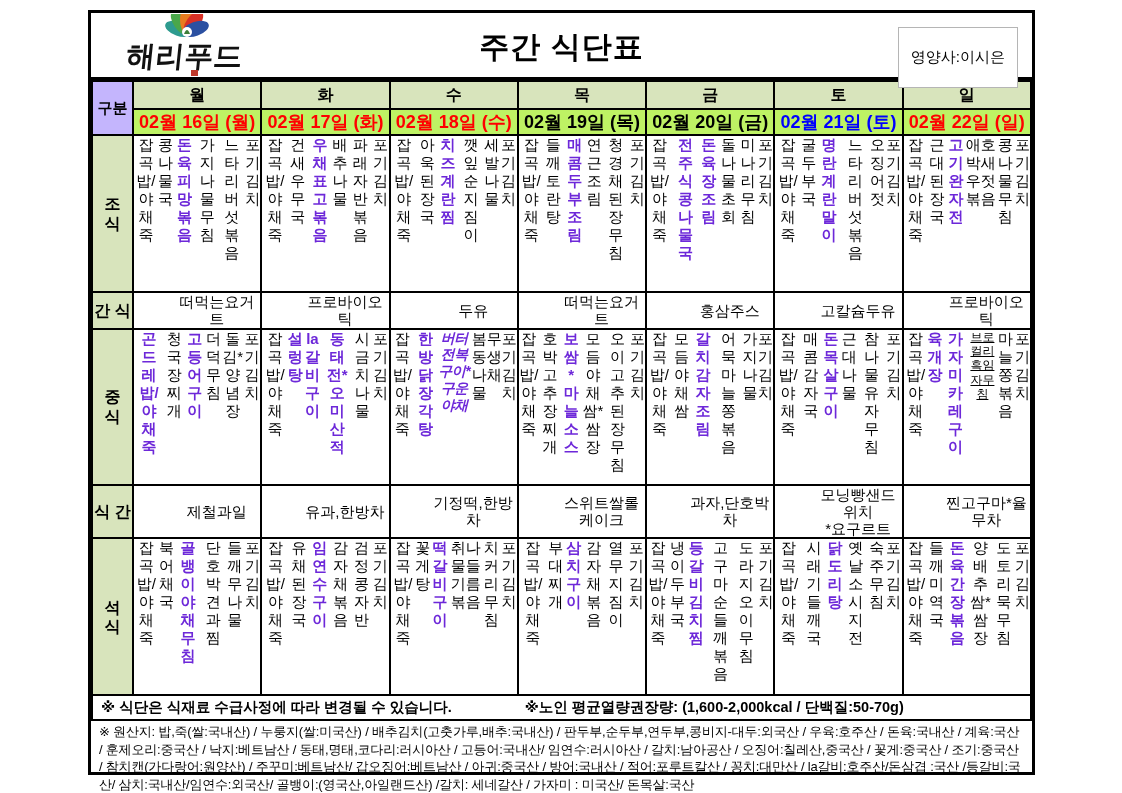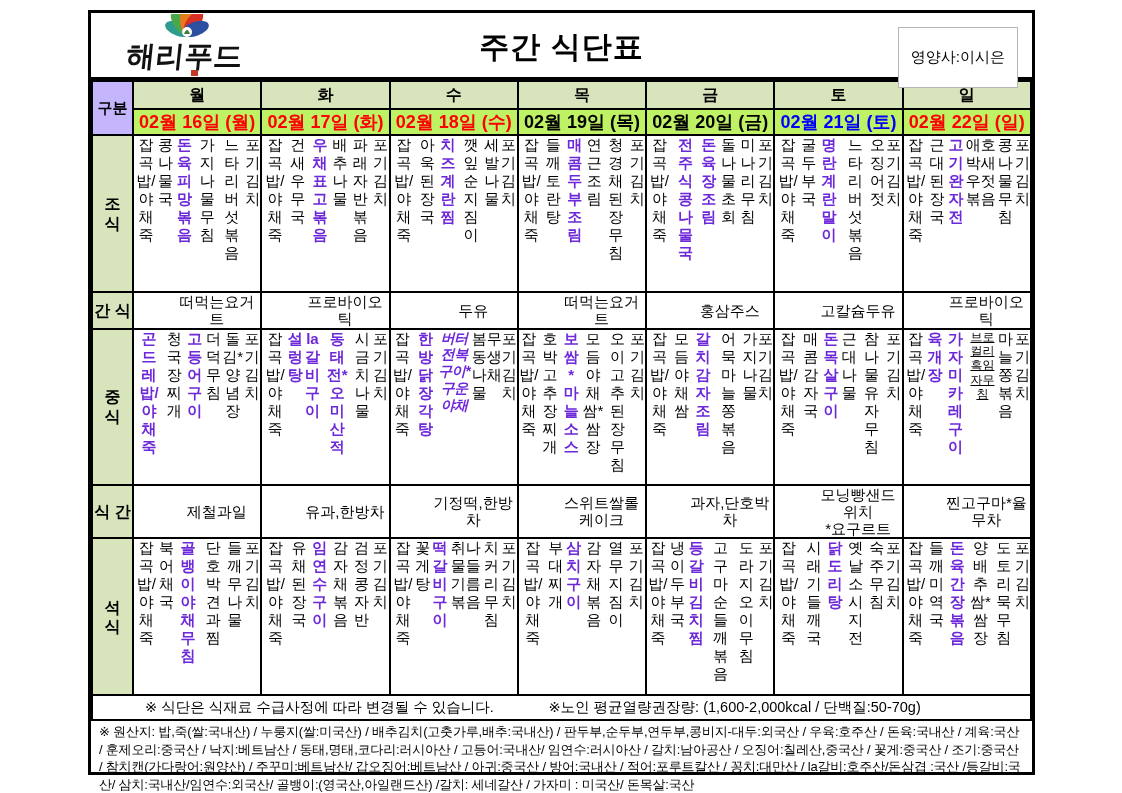--- a/index.html
+++ b/index.html
@@ -28,21 +28,21 @@
   tr.r-breakfast td{height:155px;} tr.r-snack td{height:29px;}
   tr.r-lunch td{height:154px;}    tr.r-midmeal td{height:39px;}
   tr.r-dinner td{height:155px;}
   .cellwrap{display:flex;justify-content:space-around;height:100%;}
   .it{font-size:15px;line-height:1.2;white-space:pre-line;}
   .it.hl{color:#6d28d9;font-weight:bold;}
   .it.md{font-size:12px;text-decoration:underline;}
   .it.sm{font-size:14px;letter-spacing:-0.5px;font-style:italic;}
   .single{font-size:15px;white-space:pre-line;line-height:1.15;padding-left:39px;}
   tfoot td{height:23px;text-align:left;}
-  .noterow{display:flex;align-items:center;font-weight:normal;font-size:14.5px;padding:0 8px;margin-left:44px;}
+  .noterow{display:flex;align-items:center;font-weight:bold;font-size:14.5px;padding:0 8px;}
   .noterow .n1{width:46%;}
   .noterow .n2{}
 
   
   #foot{padding:2px 8px 0 8px;}
   #kimchi{font-size:14.5px;line-height:20px;}
   #origin{font-size:13px;line-height:17.5px;letter-spacing:-0.2px;}
 </style>
 </head>
 <body>

